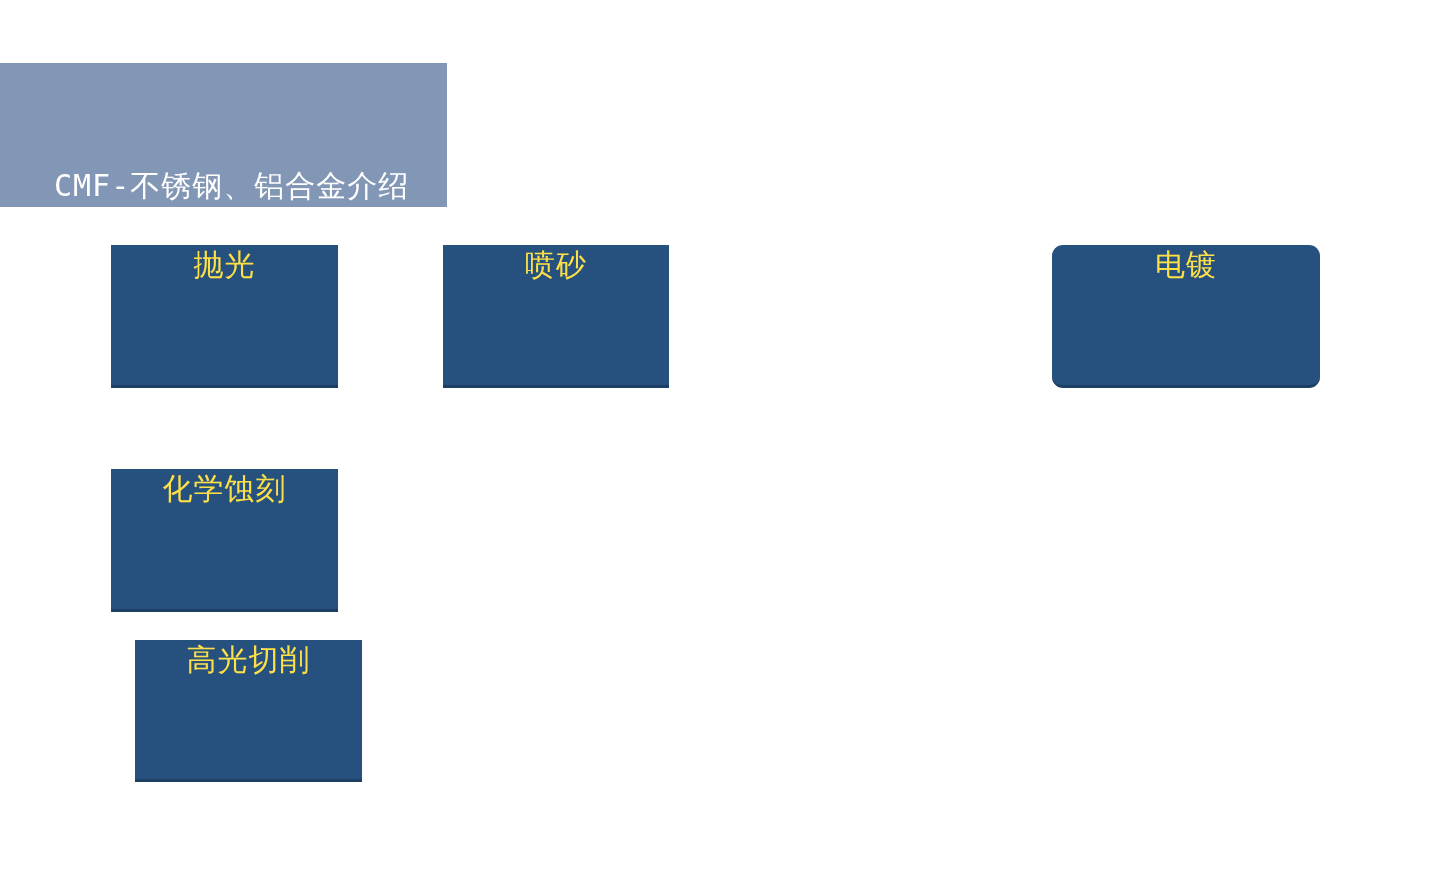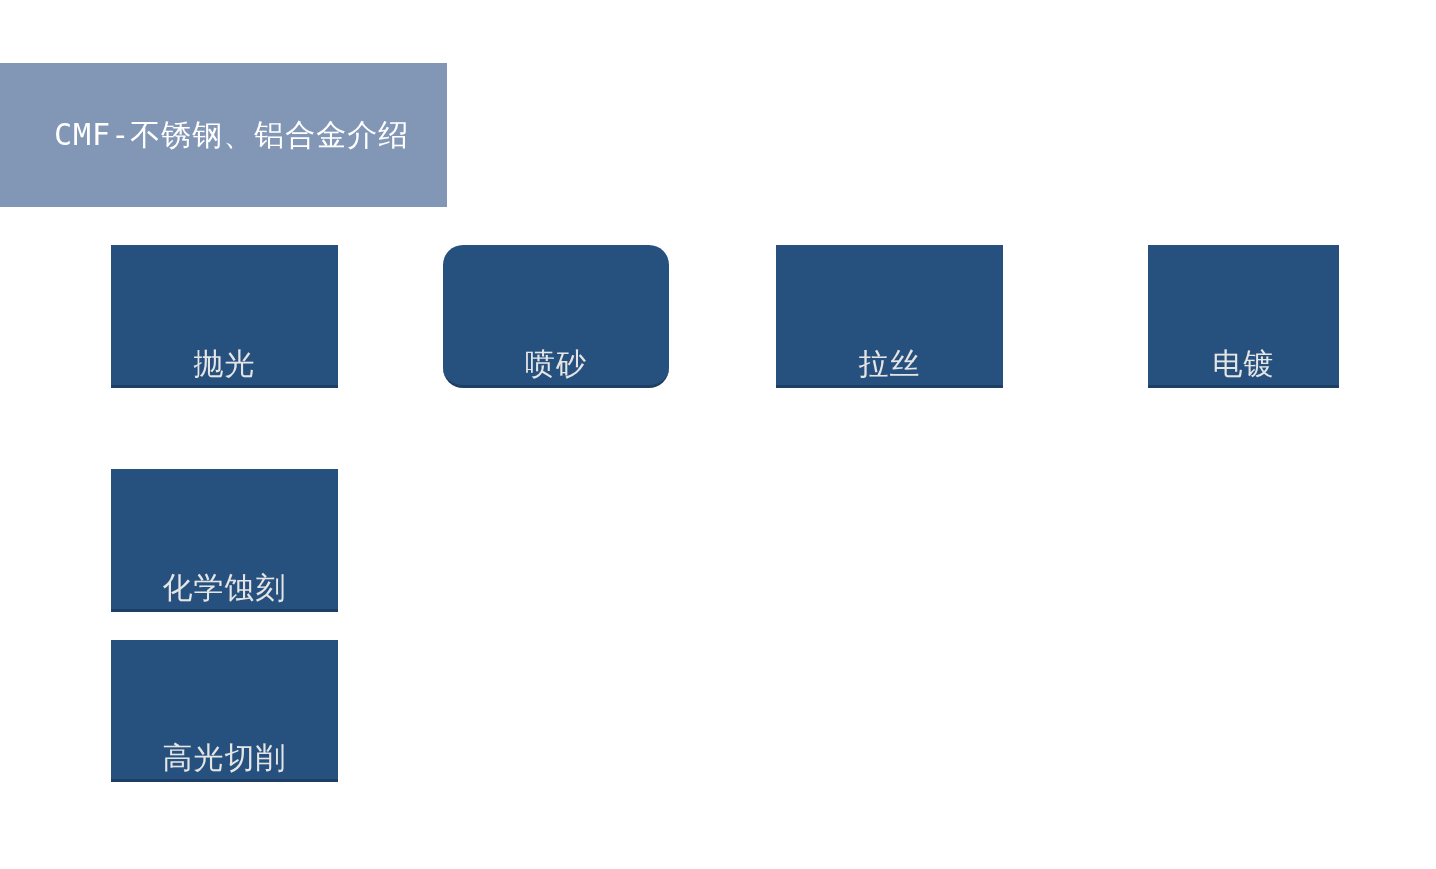--- a/index.html
+++ b/index.html
@@ -16,70 +16,67 @@
     font-family: "DejaVu Sans Mono", "Liberation Mono", monospace;
   }
   .title-band {
     position: absolute;
     left: 0;
     top: 63px;
     width: 447px;
     height: 144px;
     background: #8296b6;
     display: flex;
-    align-items: center;
+    align-items: flex-end;
   }
   .title-band .title-text {
     color: #ffffff;
     font-size: 30px;
     letter-spacing: 1px;
     padding-left: 54px;
     white-space: nowrap;
   }
   .tile {
     position: absolute;
     box-sizing: border-box;
     background: #26507e;
     border-bottom: 3px solid #1e3f64;
-    color: #e5e5e5;
+    color: #fde047;
     display: flex;
-    align-items: flex-end;
+    align-items: flex-start;
     justify-content: center;
     font-size: 30px;
     letter-spacing: 1px;
     white-space: nowrap;
   }
   
   .c1 { left: 111px;  width: 227px; }
-  .c2 { left: 443px;  width: 226px; border-radius: 20px; }
+  .c2 { left: 443px;  width: 226px; }
   .c3 { left: 776px;  width: 227px; }
-  .c4 { left: 1148px; width: 191px; }
+  .c4 { left: 1052px; width: 268px; border-radius: 11px; }
   
   .r1 { top: 245px; height: 143px; }
   .r2 { top: 433px; height: 143px; margin-top: 36px; }
-  .r3 { top: 640px; height: 142px; }
+  .r3 { top: 640px; height: 142px; margin-left: 24px; }
 </style>
 </head>
 <body>
 
 <div class="slide">
 
   <div class="title-band">
     <span class="title-text">CMF-不锈钢、铝合金介绍</span>
   </div>
 
   <div class="tile r1 c1">
     <span>抛光</span>
   </div>
   <div class="tile r1 c2">
     <span>喷砂</span>
   </div>
-  <div class="tile r1 c3">
-    <span>拉丝</span>
-  </div>
   <div class="tile r1 c4">
     <span>电镀</span>
   </div>
 
   <div class="tile r2 c1">
     <span>化学蚀刻</span>
   </div>
 
   <div class="tile r3 c1">
     <span>高光切削</span>

